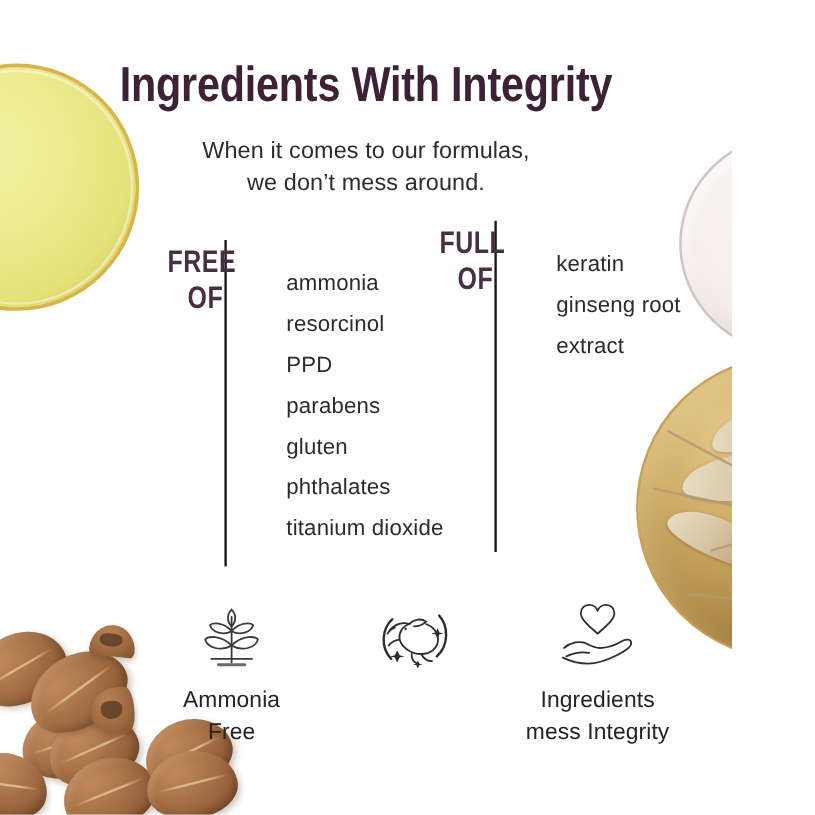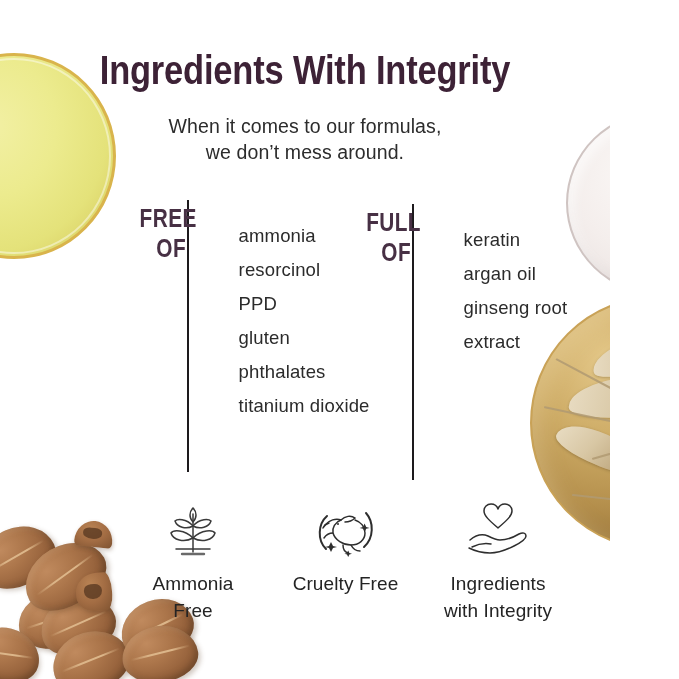--- a/index.html
+++ b/index.html
@@ -152,21 +152,21 @@
     font-weight: 300;
     line-height: 26px;
     color: #2c2c2c;
     letter-spacing: 0.1px;
   }
   #subhead .ln { display: block; }
 
   
   .col { position: absolute; display: flex; align-items: flex-start; }
   #col-free { left: 128px; top: 200px; }
-  #col-full { left: 355px; top: 204px; }
+  #col-full { left: 355px; top: 184px; }
 
   .col-label {
     font-family: "Liberation Sans Narrow", "Liberation Sans", sans-serif;
     font-weight: 700;
     font-size: 26px;
     line-height: 30px;
     color: #473044;
     text-align: right;
     transform: scaleX(0.8);
     transform-origin: right top;
@@ -302,35 +302,35 @@
   <div class="col" id="col-free">
     <div class="col-label">
       <div>FREE</div>
       <div>OF</div>
     </div>
     <div class="rule"></div>
     <ul class="items">
       <li>ammonia</li>
       <li>resorcinol</li>
       <li>PPD</li>
+      <li>parabens</li>
       <li>gluten</li>
       <li>phthalates</li>
       <li>titanium dioxide</li>
     </ul>
   </div>
 
   <div class="col" id="col-full">
     <div class="col-label">
       <div>FULL</div>
       <div>OF</div>
     </div>
     <div class="rule"></div>
     <ul class="items">
       <li>keratin</li>
-      <li>argan oil</li>
       <li>ginseng root extract</li>
     </ul>
   </div>
 
   <div id="badges">
 
     <div class="badge">
       <div class="ico">
         <svg width="62" height="58" viewBox="0 0 62 58" fill="none" stroke="#3a3a3a" stroke-width="1.5" stroke-linecap="round">
           <path d="M31 50 V12"></path>
@@ -359,34 +359,30 @@
           <path d="M20 31 C17 31 13 33 11 36"></path>
           <path d="M38 43 C40 47 43 49 47 49"></path>
           <path d="M30 43 C30 47 32 50 35 51"></path>
           <path d="M16 21 C13 22 11 24 10 26"></path>
           <circle cx="25" cy="22" r="1" fill="#2e2e2e" stroke="none"></circle>
           <path d="M16 44 l2 -4 l2 4 l4 1 l-4 1 l-2 4 l-2 -4 l-4 -1 Z" fill="#2e2e2e" stroke="none"></path>
           <path d="M50 25 l1.6 -3.4 l1.6 3.4 l3.4 0.9 l-3.4 0.9 l-1.6 3.4 l-1.6 -3.4 l-3.4 -0.9 Z" fill="#2e2e2e" stroke="none"></path>
           <path d="M34 51 l1.2 -2.6 l1.2 2.6 l2.6 0.7 l-2.6 0.7 l-1.2 2.6 l-1.2 -2.6 l-2.6 -0.7 Z" fill="#2e2e2e" stroke="none"></path>
         </svg>
       </div>
-      <div class="cap">
-        <span class="ln">Cruelty Free</span>
-        <span class="ln"></span>
-      </div>
     </div>
 
     <div class="badge">
       <div class="ico">
         <svg width="72" height="58" viewBox="0 0 72 58" fill="none" stroke="#2e2e2e" stroke-width="1.5" stroke-linecap="round" stroke-linejoin="round">
           <path d="M36 26 C28 19 22 14 22 9 C22 5 25 2 29 2 C32 2 35 4 36 7 C37 4 40 2 43 2 C47 2 50 5 50 9 C50 14 44 19 36 26 Z"></path>
           <path d="M8 38 C14 33 21 32 26 34 C30 36 34 38 38 38 C44 38 52 35 57 32 C61 30 64 31 64 34 C64 37 58 41 52 44 C44 48 36 51 28 51 C20 51 13 49 7 46"></path>
           <path d="M10 45 C16 42 23 41 29 42"></path>
         </svg>
       </div>
       <div class="cap">
         <span class="ln">Ingredients</span>
-        <span class="ln">with Integrity</span>
+        <span class="ln">mess Integrity</span>
       </div>
     </div>
 
   </div>
 </div>
 
 </body></html>

